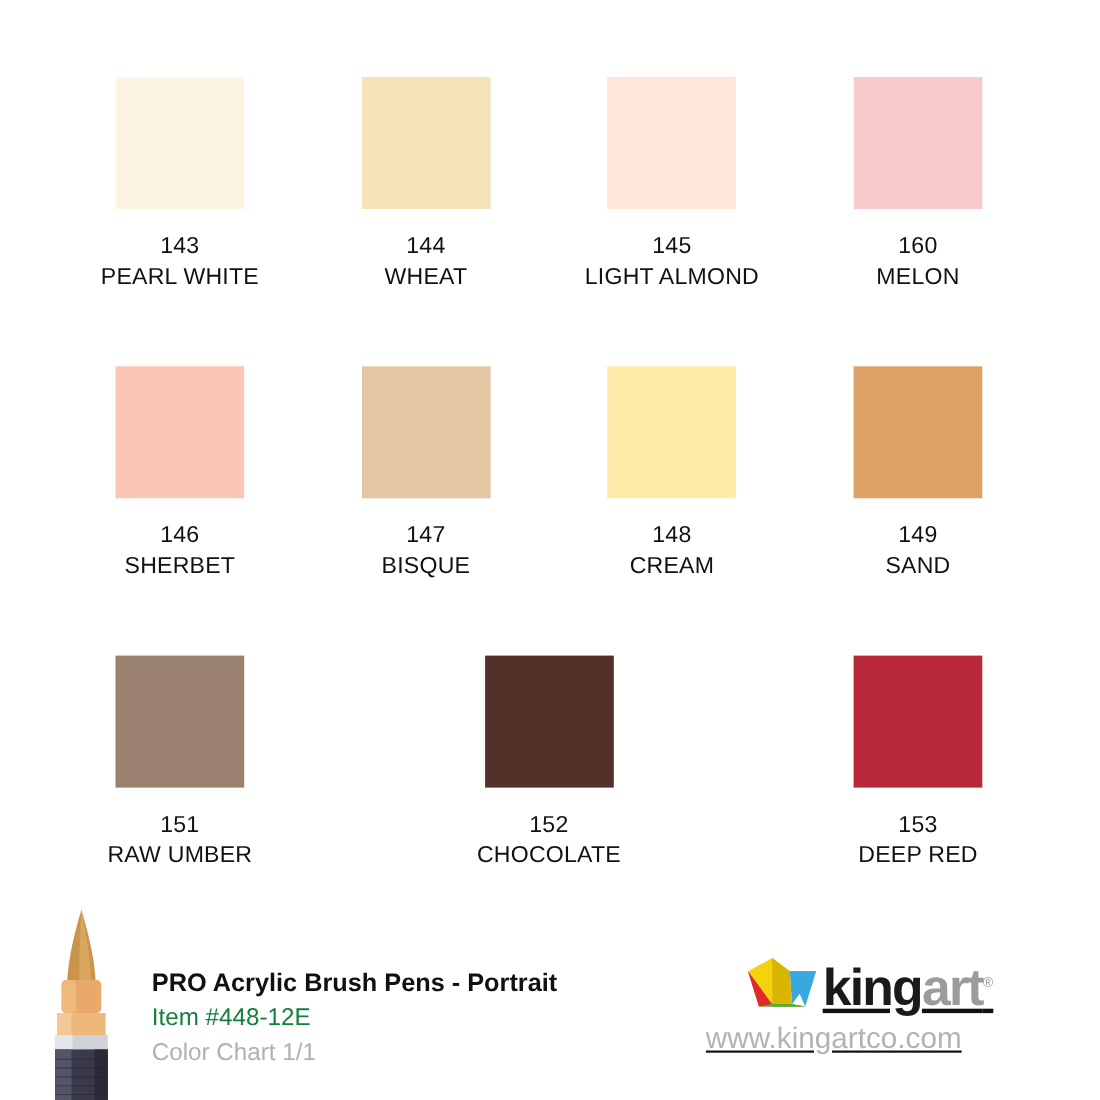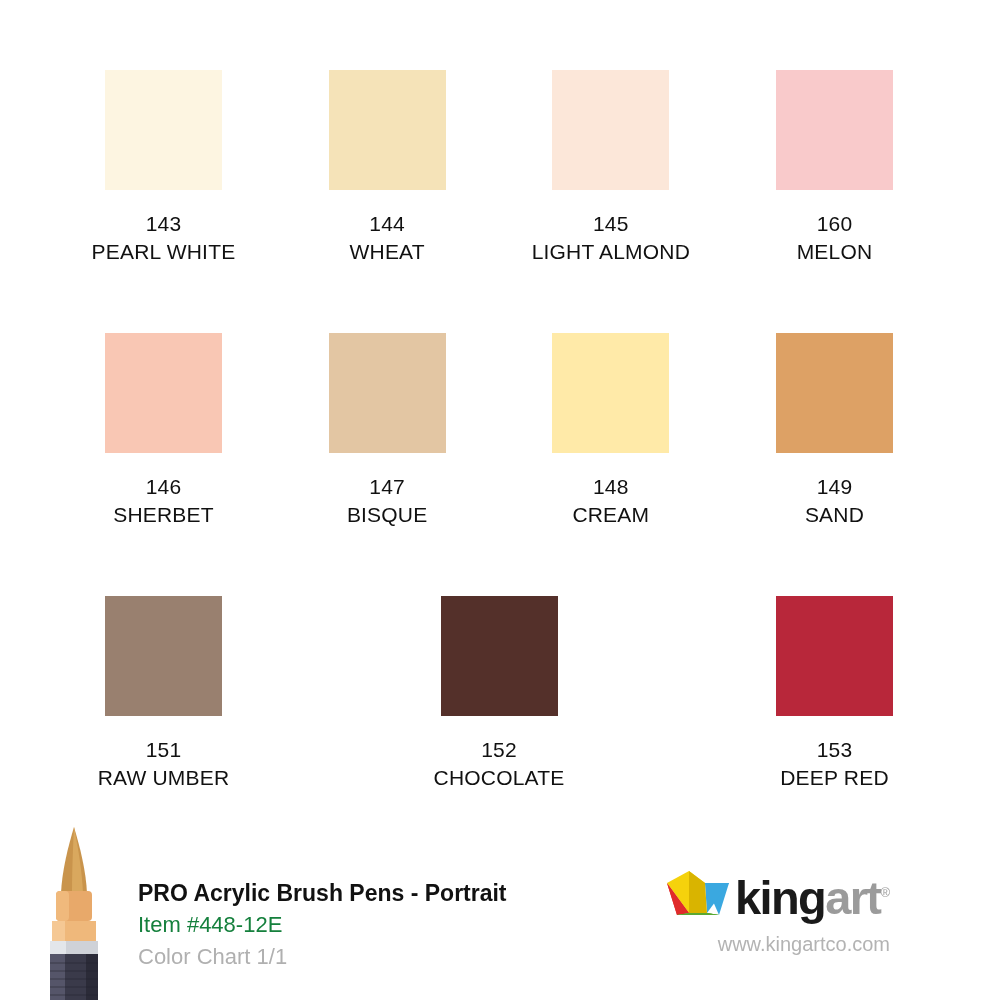--- a/index.html
+++ b/index.html
@@ -103,24 +103,25 @@
     font-size: 22px;
     line-height: 30px;
     color: #b0b0b0;
     margin-top: 2px;
     white-space: nowrap;
   }
 
   
   #brand-block {
     position: absolute;
-    right: 86px;
+    right: 73px;
     top: 40px;
     width: 290px;
     text-align: right;
+    text-decoration: underline;
   }
   #brand-lockup {
     display: flex;
     align-items: flex-end;
     justify-content: flex-end;
     height: 56px;
   }
   #crown-mark {
     width: 62px;
     height: 50px;
@@ -139,25 +140,25 @@
   #wordmark .art { color: #9b9b9b; }
   #reg-mark {
     font-size: 13px;
     color: #9b9b9b;
     vertical-align: super;
     letter-spacing: 0;
     font-weight: normal;
   }
   #brand-url {
     margin-top: 10px;
-    font-size: 20px;
+    font-size: 27px;
     line-height: 26px;
     color: #b3b3b3;
     white-space: nowrap;
-    text-align: right;
+    text-align: center;
   }
 </style>
 </head>
 <body>
 
 <div id="swatch-grid">
 
   <div class="swatch-row">
     <div class="swatch-cell">
       <span class="swatch-chip" style="background-color: rgb(253, 245, 225);"></span>

